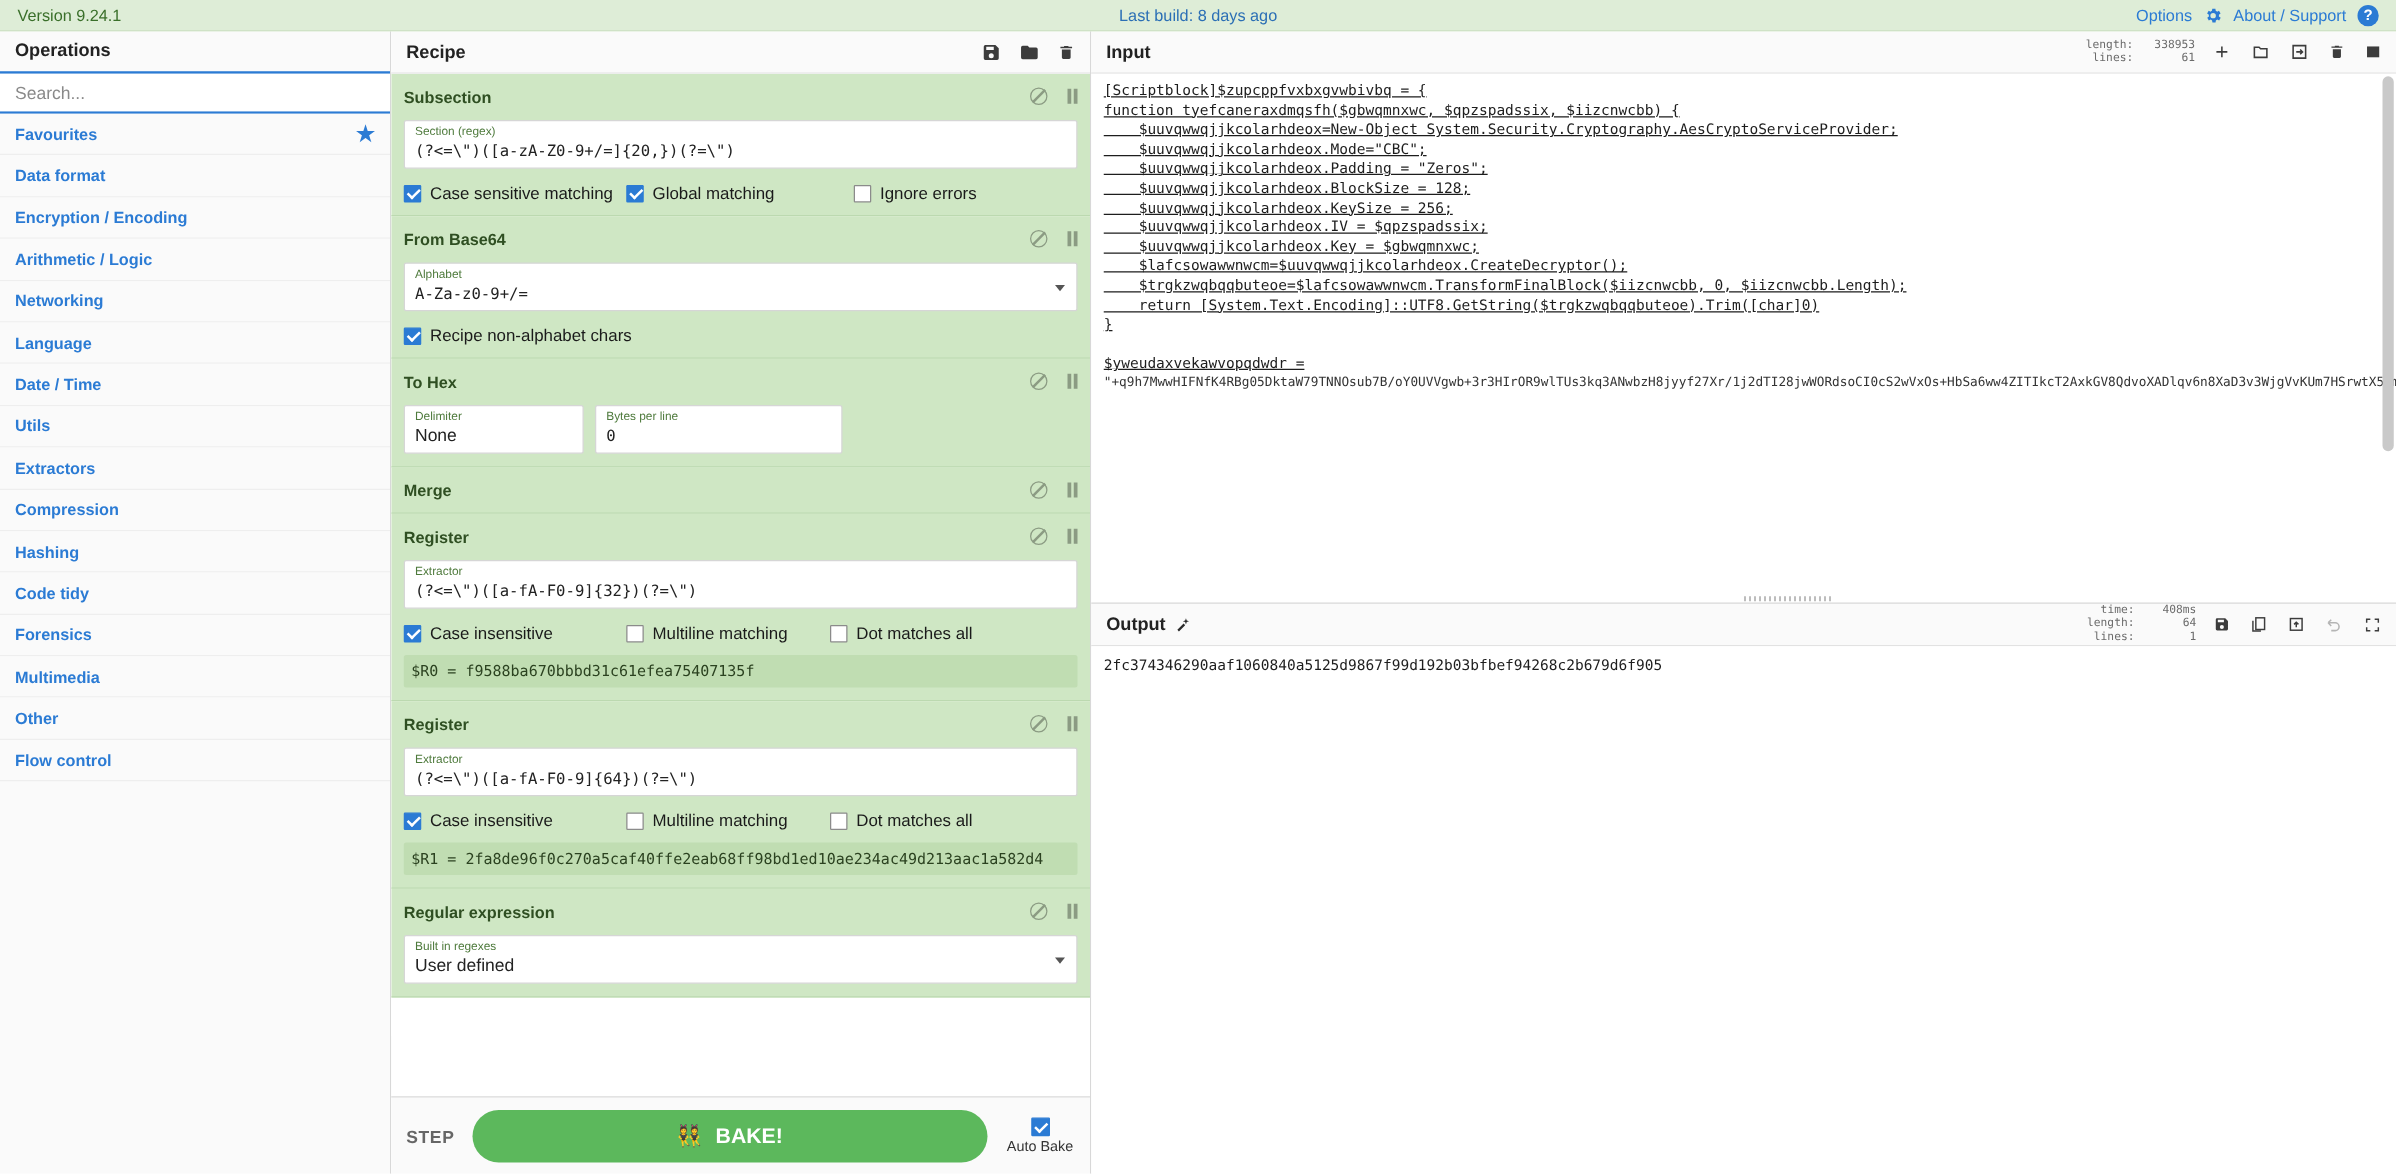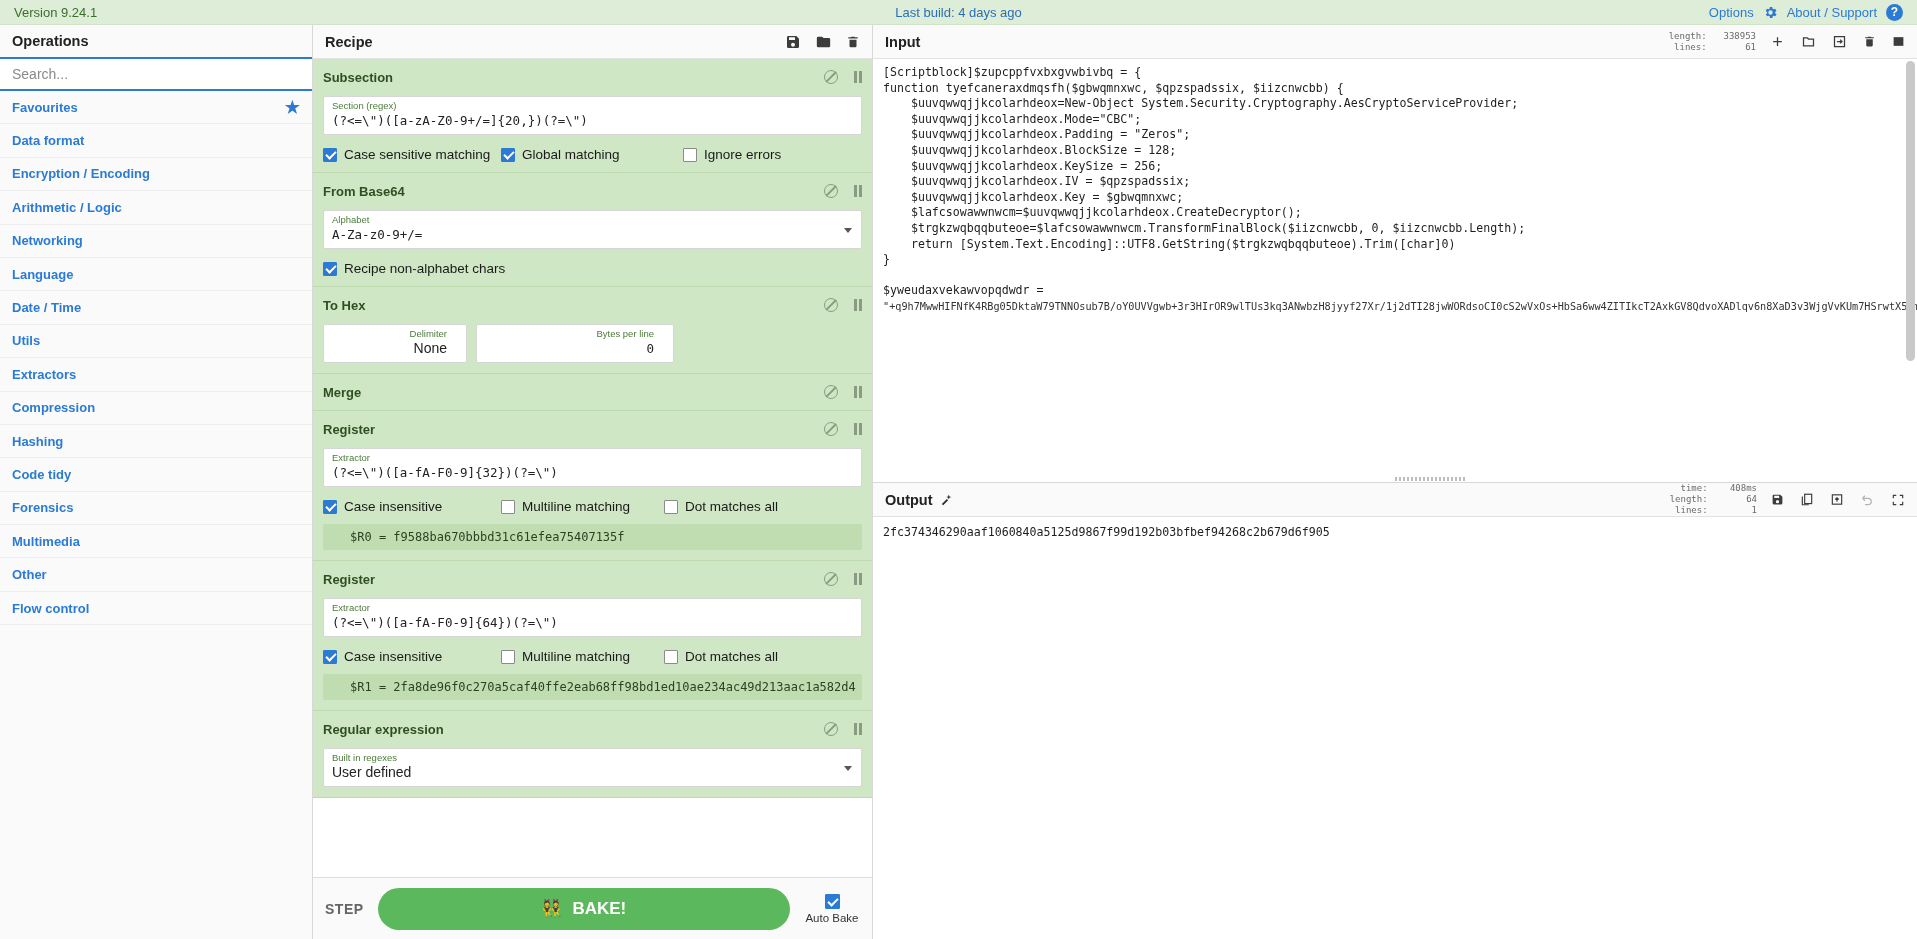--- a/index.html
+++ b/index.html
@@ -105,36 +105,36 @@
     font-family: "DejaVu Sans Mono", monospace; font-size: 12.5px; color: #222;
     line-height: 17px; white-space: nowrap; overflow: hidden;
   }
   .arg .val.plain { font-family: "Liberation Sans", sans-serif; font-size: 14px; }
   .arg.select:after {
     content:""; position: absolute; right: 9px; top: 17px;
     border-left: 4px solid transparent; border-right: 4px solid transparent;
     border-top: 5px solid #555;
   }
   .arg-row { display: flex; gap: 9px; }
-  .arg-row .arg { margin-top: 9px; text-align: right; }
+  .arg-row .arg { margin-top: 9px; }
   .arg-row .arg.c1 { flex: 0 0 144px; }
   .arg-row .arg.c2 { flex: 0 0 198px; }
 
   .checks { display: flex; margin-top: 12px; align-items: center; }
   .chk { display: flex; align-items: center; gap: 7px; font-size: 13.5px; color: #1a1a1a; }
   .chk .box { width: 14px; height: 14px; border: 1.5px solid #8b8b8b; background: #fff; border-radius: 1px; }
   .chk .box.on { background: #2b7bd4; border-color: #2b7bd4; position: relative; }
   .chk .box.on:after {
     content: ""; position: absolute; left: 4px; top: 0.5px;
     width: 4px; height: 8px; border: solid #fff; border-width: 0 2px 2px 0;
     transform: rotate(45deg);
   }
   .reg-out {
     margin-top: 10px; background: #c0ddb2; border-radius: 2px;
-    padding: 6px 27px; font-family: "DejaVu Sans Mono", monospace;
+    padding: 6px 6px; font-family: "DejaVu Sans Mono", monospace;
     font-size: 12px; color: #2b4220; white-space: nowrap; overflow: hidden;
   }
 
   
   #bake-bar {
     height: 62px; flex: 0 0 62px; background: #fafafa;
     border-top: 1px solid #dcdcdc;
     display: flex; align-items: center; padding: 0 12px; gap: 14px; margin-top: 48px;
   }
   #bake-bar .step {
@@ -168,38 +168,38 @@
 
   #input-body {
     flex: 0 0 424px; background: #fff; overflow: hidden;
     padding: 6px 10px 0 10px; position: relative;
     border-bottom: 1px solid #d8d8d8;
   }
   #output-body { flex: 1; background: #fff; overflow: hidden; padding: 8px 10px 0 10px; }
   pre.code {
     font-family: "DejaVu Sans Mono", monospace;
     font-size: 11.6px; line-height: 15.6px; color: #1d1d1d;
-    white-space: pre; margin: 0;
+    white-space: pre; margin: 0; text-decoration: underline;
   }
   pre.b64 { font-size: 10.2px; line-height: 15.5px; white-space: pre; }
   pre.outcode { font-family: "DejaVu Sans Mono", monospace; font-size: 11.6px; color:#1d1d1d; }
   .output-head .magic { margin-left: 7px; color: #2b2b2b; display:inline-flex; }
   .vscroll {
     position: absolute; right: 2px; top: 2px; width: 9px; height: 300px;
     background: #c9c9c9; border-radius: 5px;
   }
   .hscroll-dots { position:absolute; left: 50%; bottom: 1px; width: 70px; height: 4px;
      background: repeating-linear-gradient(90deg,#bdbdbd 0 2px,transparent 2px 4px); }
 </style>
 </head>
 <body>
 
 <div id="banner">
   <span class="version">Version 9.24.1</span>
-  <span class="lastbuild">Last build: 4 days ago</span>
+  <span class="lastbuild">Last build: 8 days ago</span>
   <span class="right">
     <a href="#">Options</a>
     <span class="gear-ico">
       <svg viewBox="0 0 24 24" width="15" height="15" fill="#2b7bd4">
           <path d="M19.4 13a7.8 7.8 0 0 0 0-2l2.1-1.6-2-3.5-2.5 1a7.6 7.6 0 0 0-1.7-1l-.4-2.6h-4l-.4 2.6c-.6.2-1.2.6-1.7 1l-2.5-1-2 3.5L6.6 11a7.8 7.8 0 0 0 0 2l-2.1 1.6 2 3.5 2.5-1c.5.4 1.1.8 1.7 1l.4 2.6h4l.4-2.6c.6-.2 1.2-.6 1.7-1l2.5 1 2-3.5-2.3-1.6zM12 15.5A3.5 3.5 0 1 1 12 8.5a3.5 3.5 0 0 1 0 7z"></path>
         </svg>
     </span>
     <a href="#">About / Support</a>
     <span class="qmark">?</span>
   </span>

